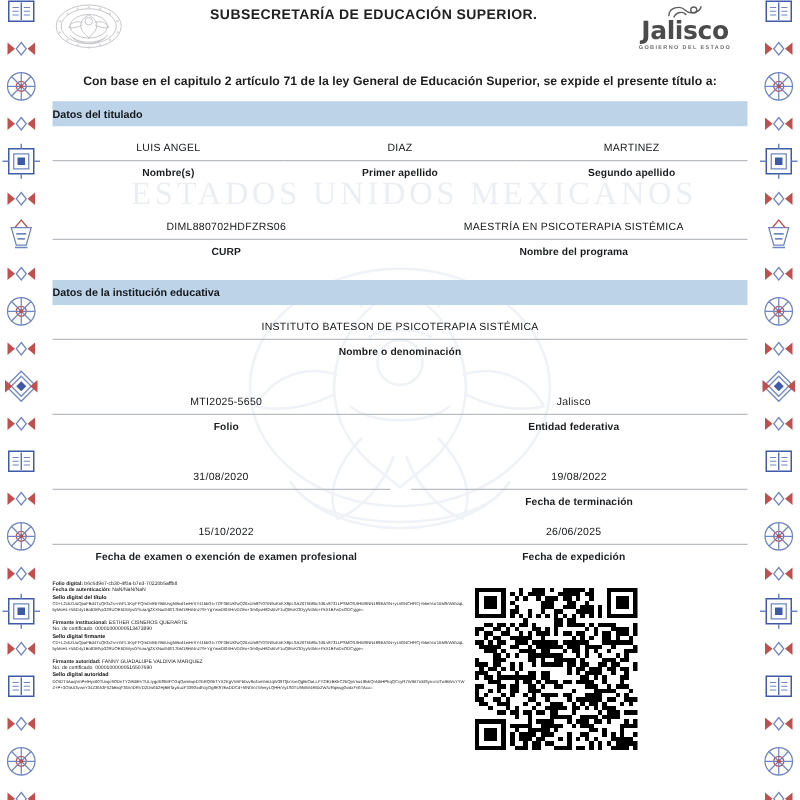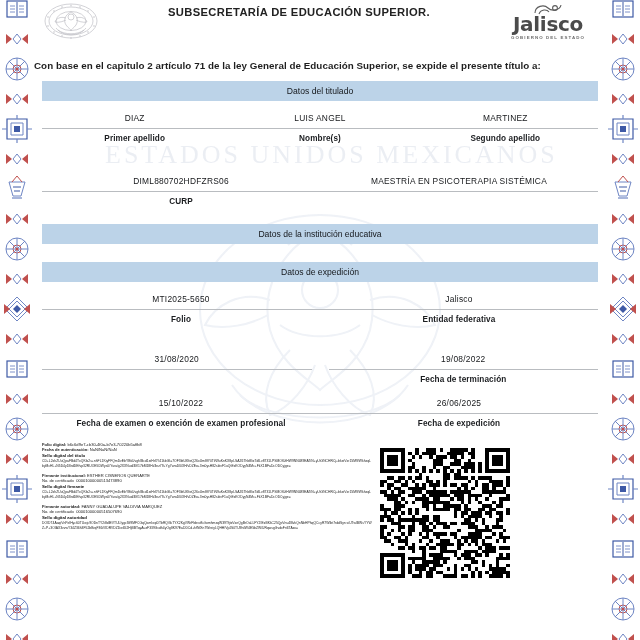--- a/index.html
+++ b/index.html
@@ -60,29 +60,29 @@
     font-size:20px;font-weight:bold;color:#4b4b4b;letter-spacing:-0.3px;
     line-height:20px;font-family:"DejaVu Sans", sans-serif;
   }
   .jal-sub{
     font-size:4.4px;letter-spacing:1.1px;color:#6d6d6d;font-weight:bold;
     margin-top:1px;
   }
 
   
   .intro{
-    text-align:left;font-size:9.8px;font-weight:bold;
+    text-align:center;font-size:9.8px;font-weight:bold;
     margin:16px 0 10px 0;letter-spacing:.05px;color:#1f1f1f;
   }
 
   
   .sec-bar{
     background:#bcd3e8;
-    text-align:center;
-    font-size:8.6px;font-weight:normal;color:#15181c;
+    text-align:left;
+    font-size:8.6px;font-weight:bold;color:#15181c;
     padding:5px 0 5px 0;
     margin:0 8px;
   }
   .blk{margin:0 8px;}
 
   
   .row{display:flex;margin-top:12px;}
   .fld{flex:1;text-align:center;position:relative;}
   .fld .val{
     font-size:8.4px;letter-spacing:.25px;color:#16181b;
@@ -479,52 +479,60 @@
       </div>
     </div>
 
     <div class="intro">Con base en el capitulo 2 artículo 71 de la ley General de Educación Superior, se expide el presente título a:</div>
 
     <div class="sec-bar">Datos del titulado</div>
 
     <div class="blk">
       <div class="row">
         <div class="fld">
+          <div class="val ln">LUIS ANGEL</div>
+          <div class="lbl">Nombre(s)</div>
+        </div>
+        <div class="fld">
           <div class="val ln">DIAZ</div>
           <div class="lbl">Primer apellido</div>
-        </div>
-        <div class="fld">
-          <div class="val ln">LUIS ANGEL</div>
-          <div class="lbl">Nombre(s)</div>
         </div>
         <div class="fld">
           <div class="val ln">MARTINEZ</div>
           <div class="lbl">Segundo apellido</div>
         </div>
       </div>
 
       <div class="row tall">
         <div class="fld">
           <div class="val ln">DIML880702HDFZRS06</div>
           <div class="lbl">CURP</div>
         </div>
         <div class="fld">
           <div class="val ln">MAESTRÍA EN PSICOTERAPIA SISTÉMICA</div>
+          <div class="lbl">Nombre del programa</div>
         </div>
       </div>
     </div>
 
     <div class="spacer-md"></div>
 
     <div class="sec-bar">Datos de la institución educativa</div>
 
+    <div class="blk">
+      <div class="row">
+        <div class="fld">
+          <div class="val ln">INSTITUTO BATESON DE PSICOTERAPIA SISTÉMICA</div>
+          <div class="lbl">Nombre o denominación</div>
+        </div>
+      </div>
+    </div>
 
     <div class="spacer-md"></div>
 
-    <div class="sec-bar">Datos de expedición</div>
 
     <div class="blk">
       <div class="row">
         <div class="fld">
           <div class="val ln">MTI2025-5650</div>
           <div class="lbl">Folio</div>
         </div>
         <div class="fld">
           <div class="val ln">Jalisco</div>
           <div class="lbl">Entidad federativa</div>

